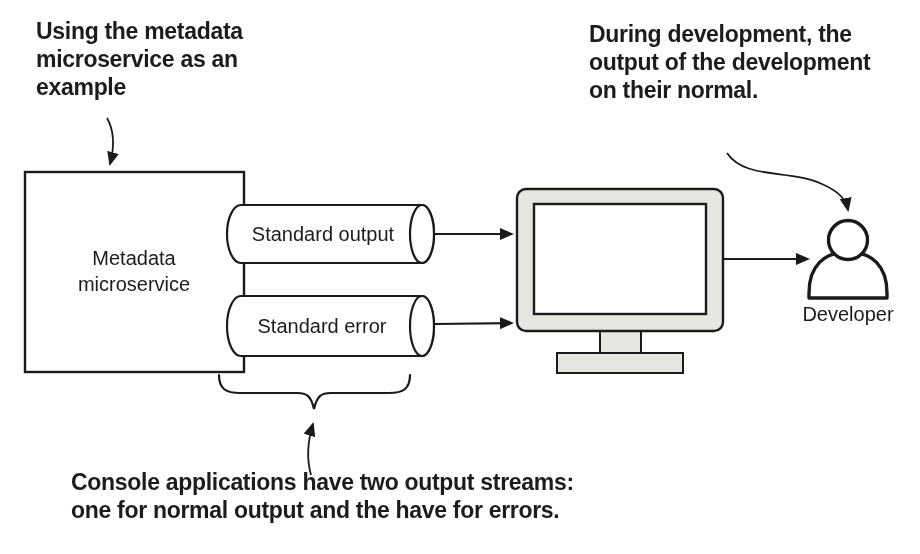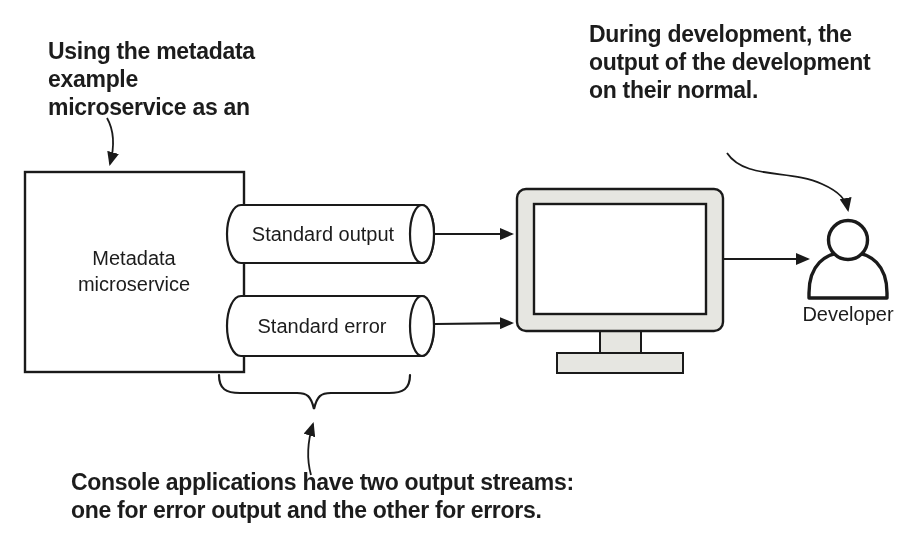--- a/index.html
+++ b/index.html
@@ -71,30 +71,30 @@
 
     <text x="134" y="265" text-anchor="middle">Metadata</text>
     <text x="134" y="291" text-anchor="middle">microservice</text>
 
     <text x="323" y="241" text-anchor="middle">Standard output</text>
     <text x="322" y="333" text-anchor="middle">Standard error</text>
 
     <text x="848" y="321" text-anchor="middle">Developer</text>
   </svg>
 
-  <div class="ann" style="left:36px;top:37px;margin-left:12px;">
+  <div class="ann" style="left:36px;top:17px;">
     <div>Using the metadata</div>
+    <div>microservice as an</div>
     <div>example</div>
-    <div>microservice as an</div>
   </div>
 
   <div class="ann" style="left:589px;top:20px;">
     <div>During development, the</div>
     <div>output of the development</div>
     <div>on their normal.</div>
   </div>
 
   <div class="ann" style="left:71px;top:468px;">
     <div>Console applications have two output streams:</div>
-    <div>one for error output and the other for errors.</div>
+    <div>one for normal output and the have for errors.</div>
   </div>
 
 </div>
 
 </body></html>

